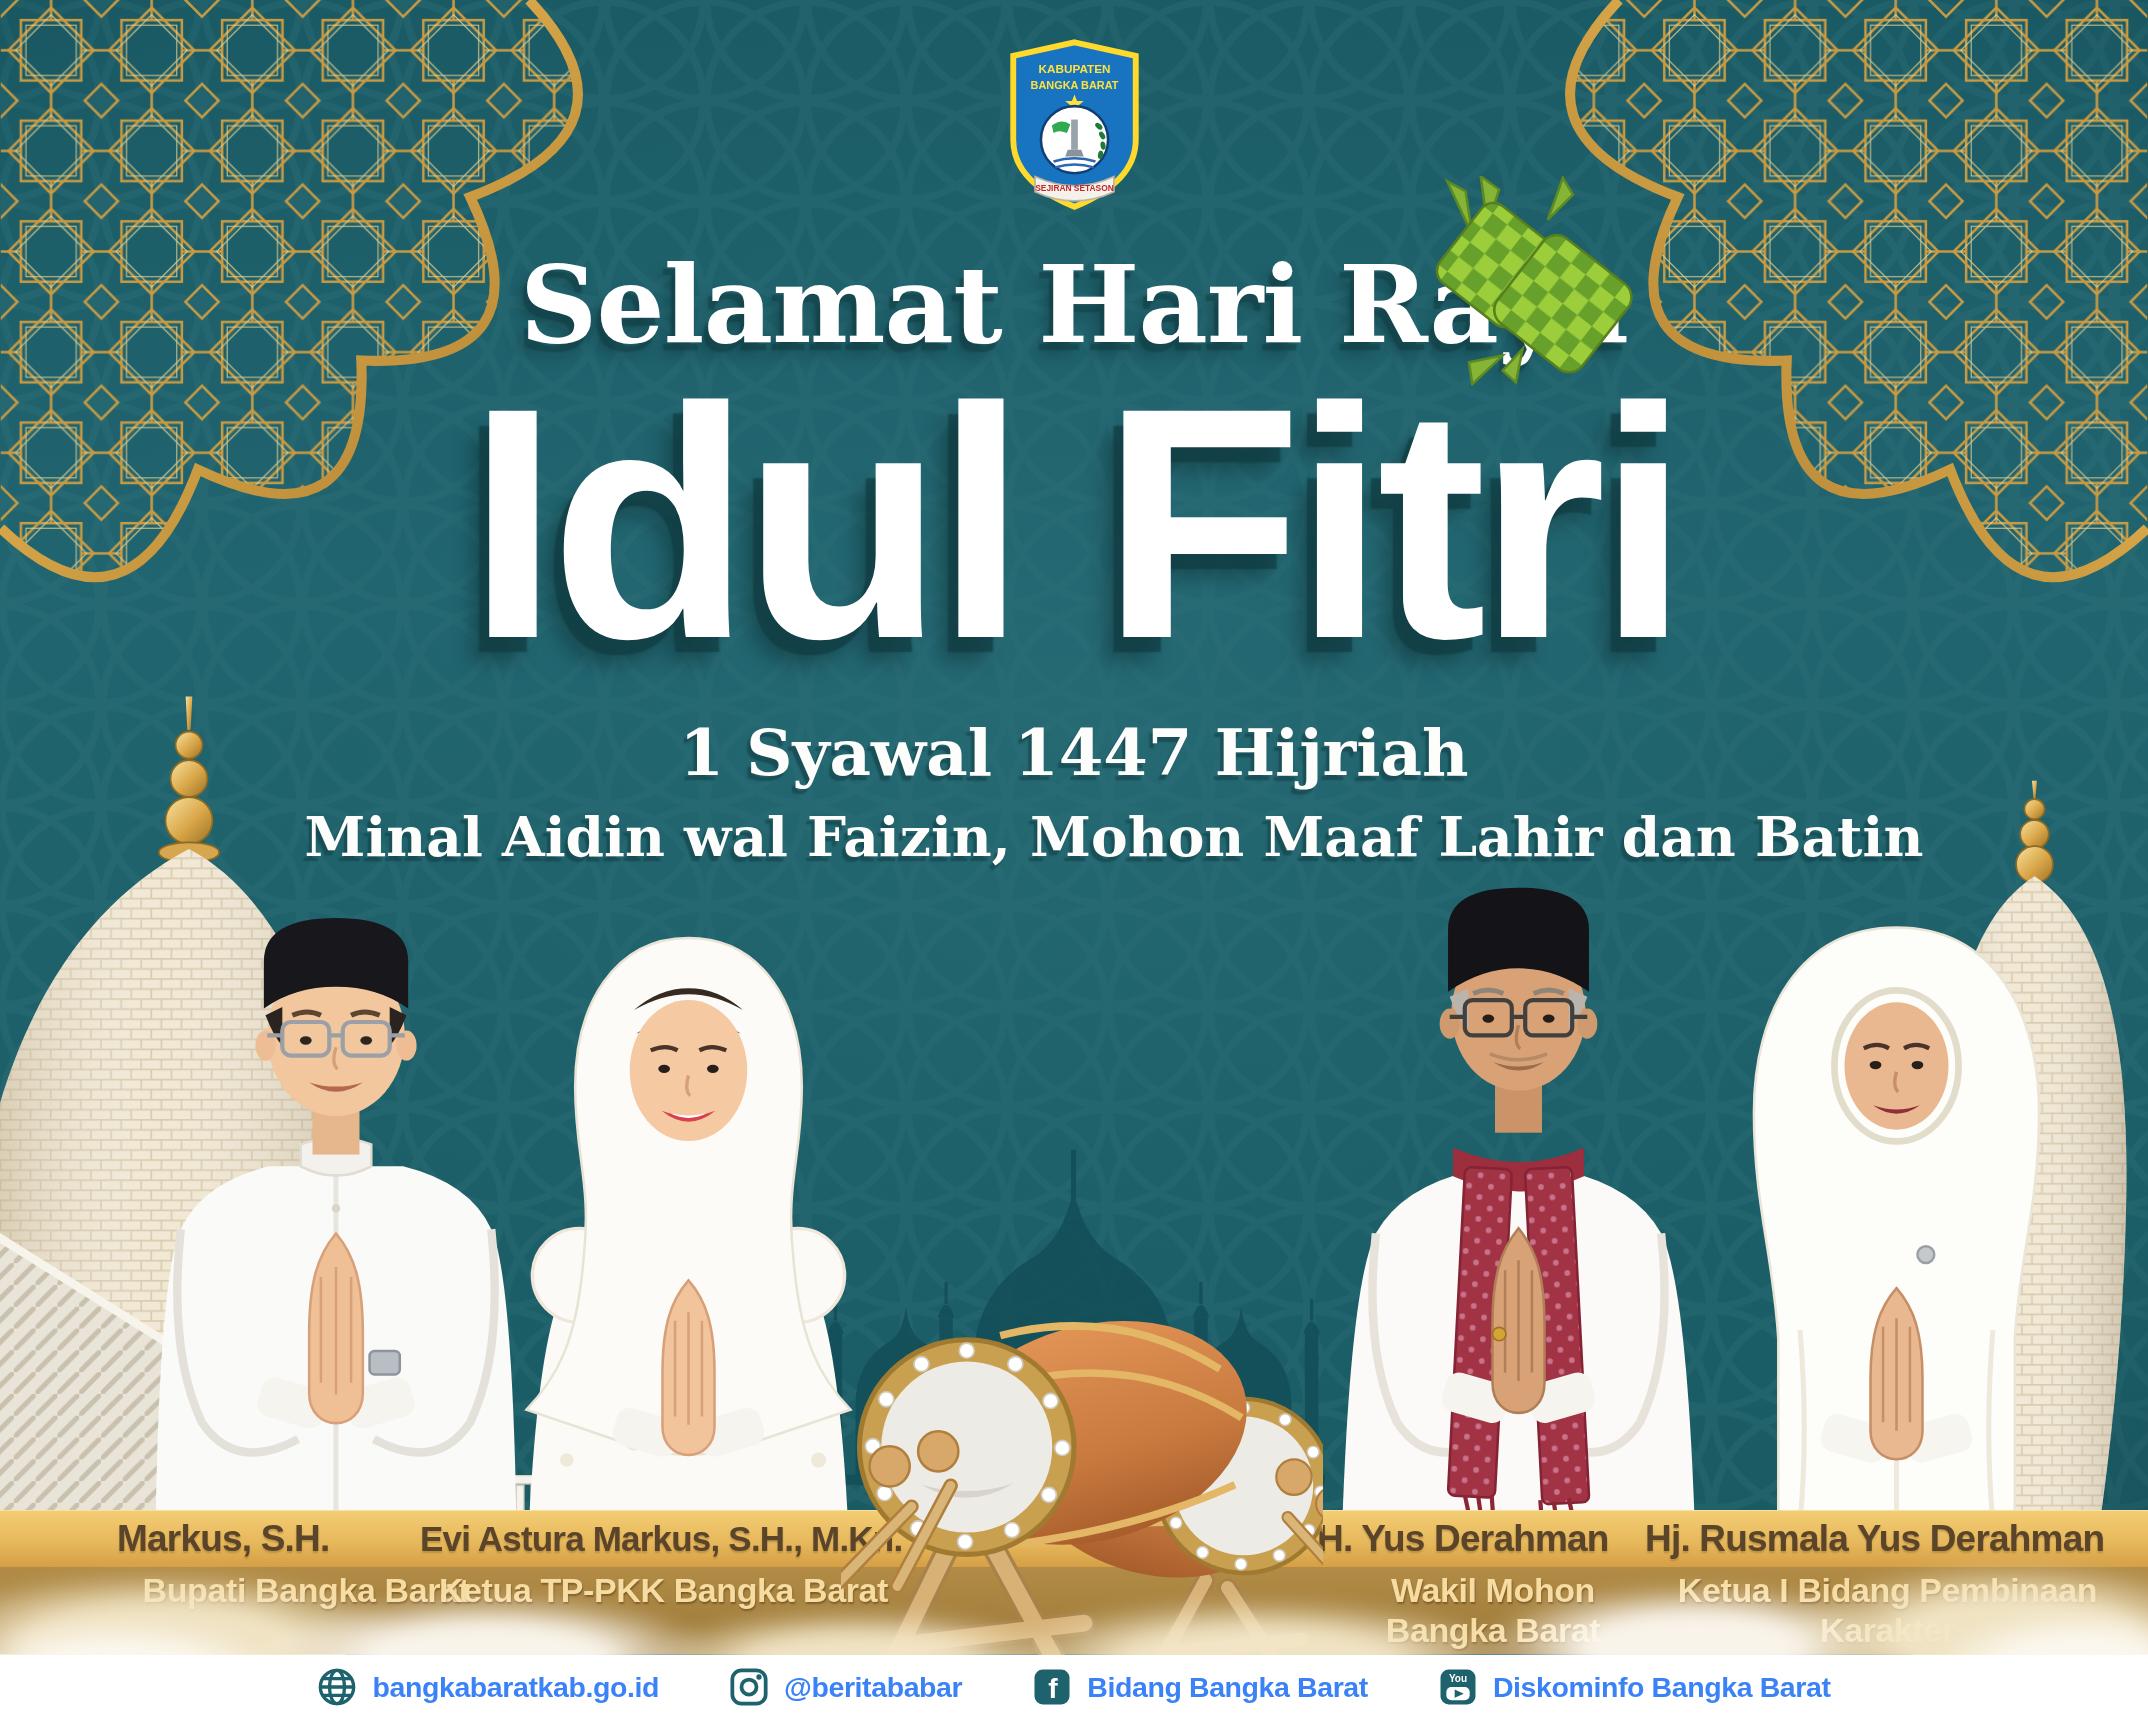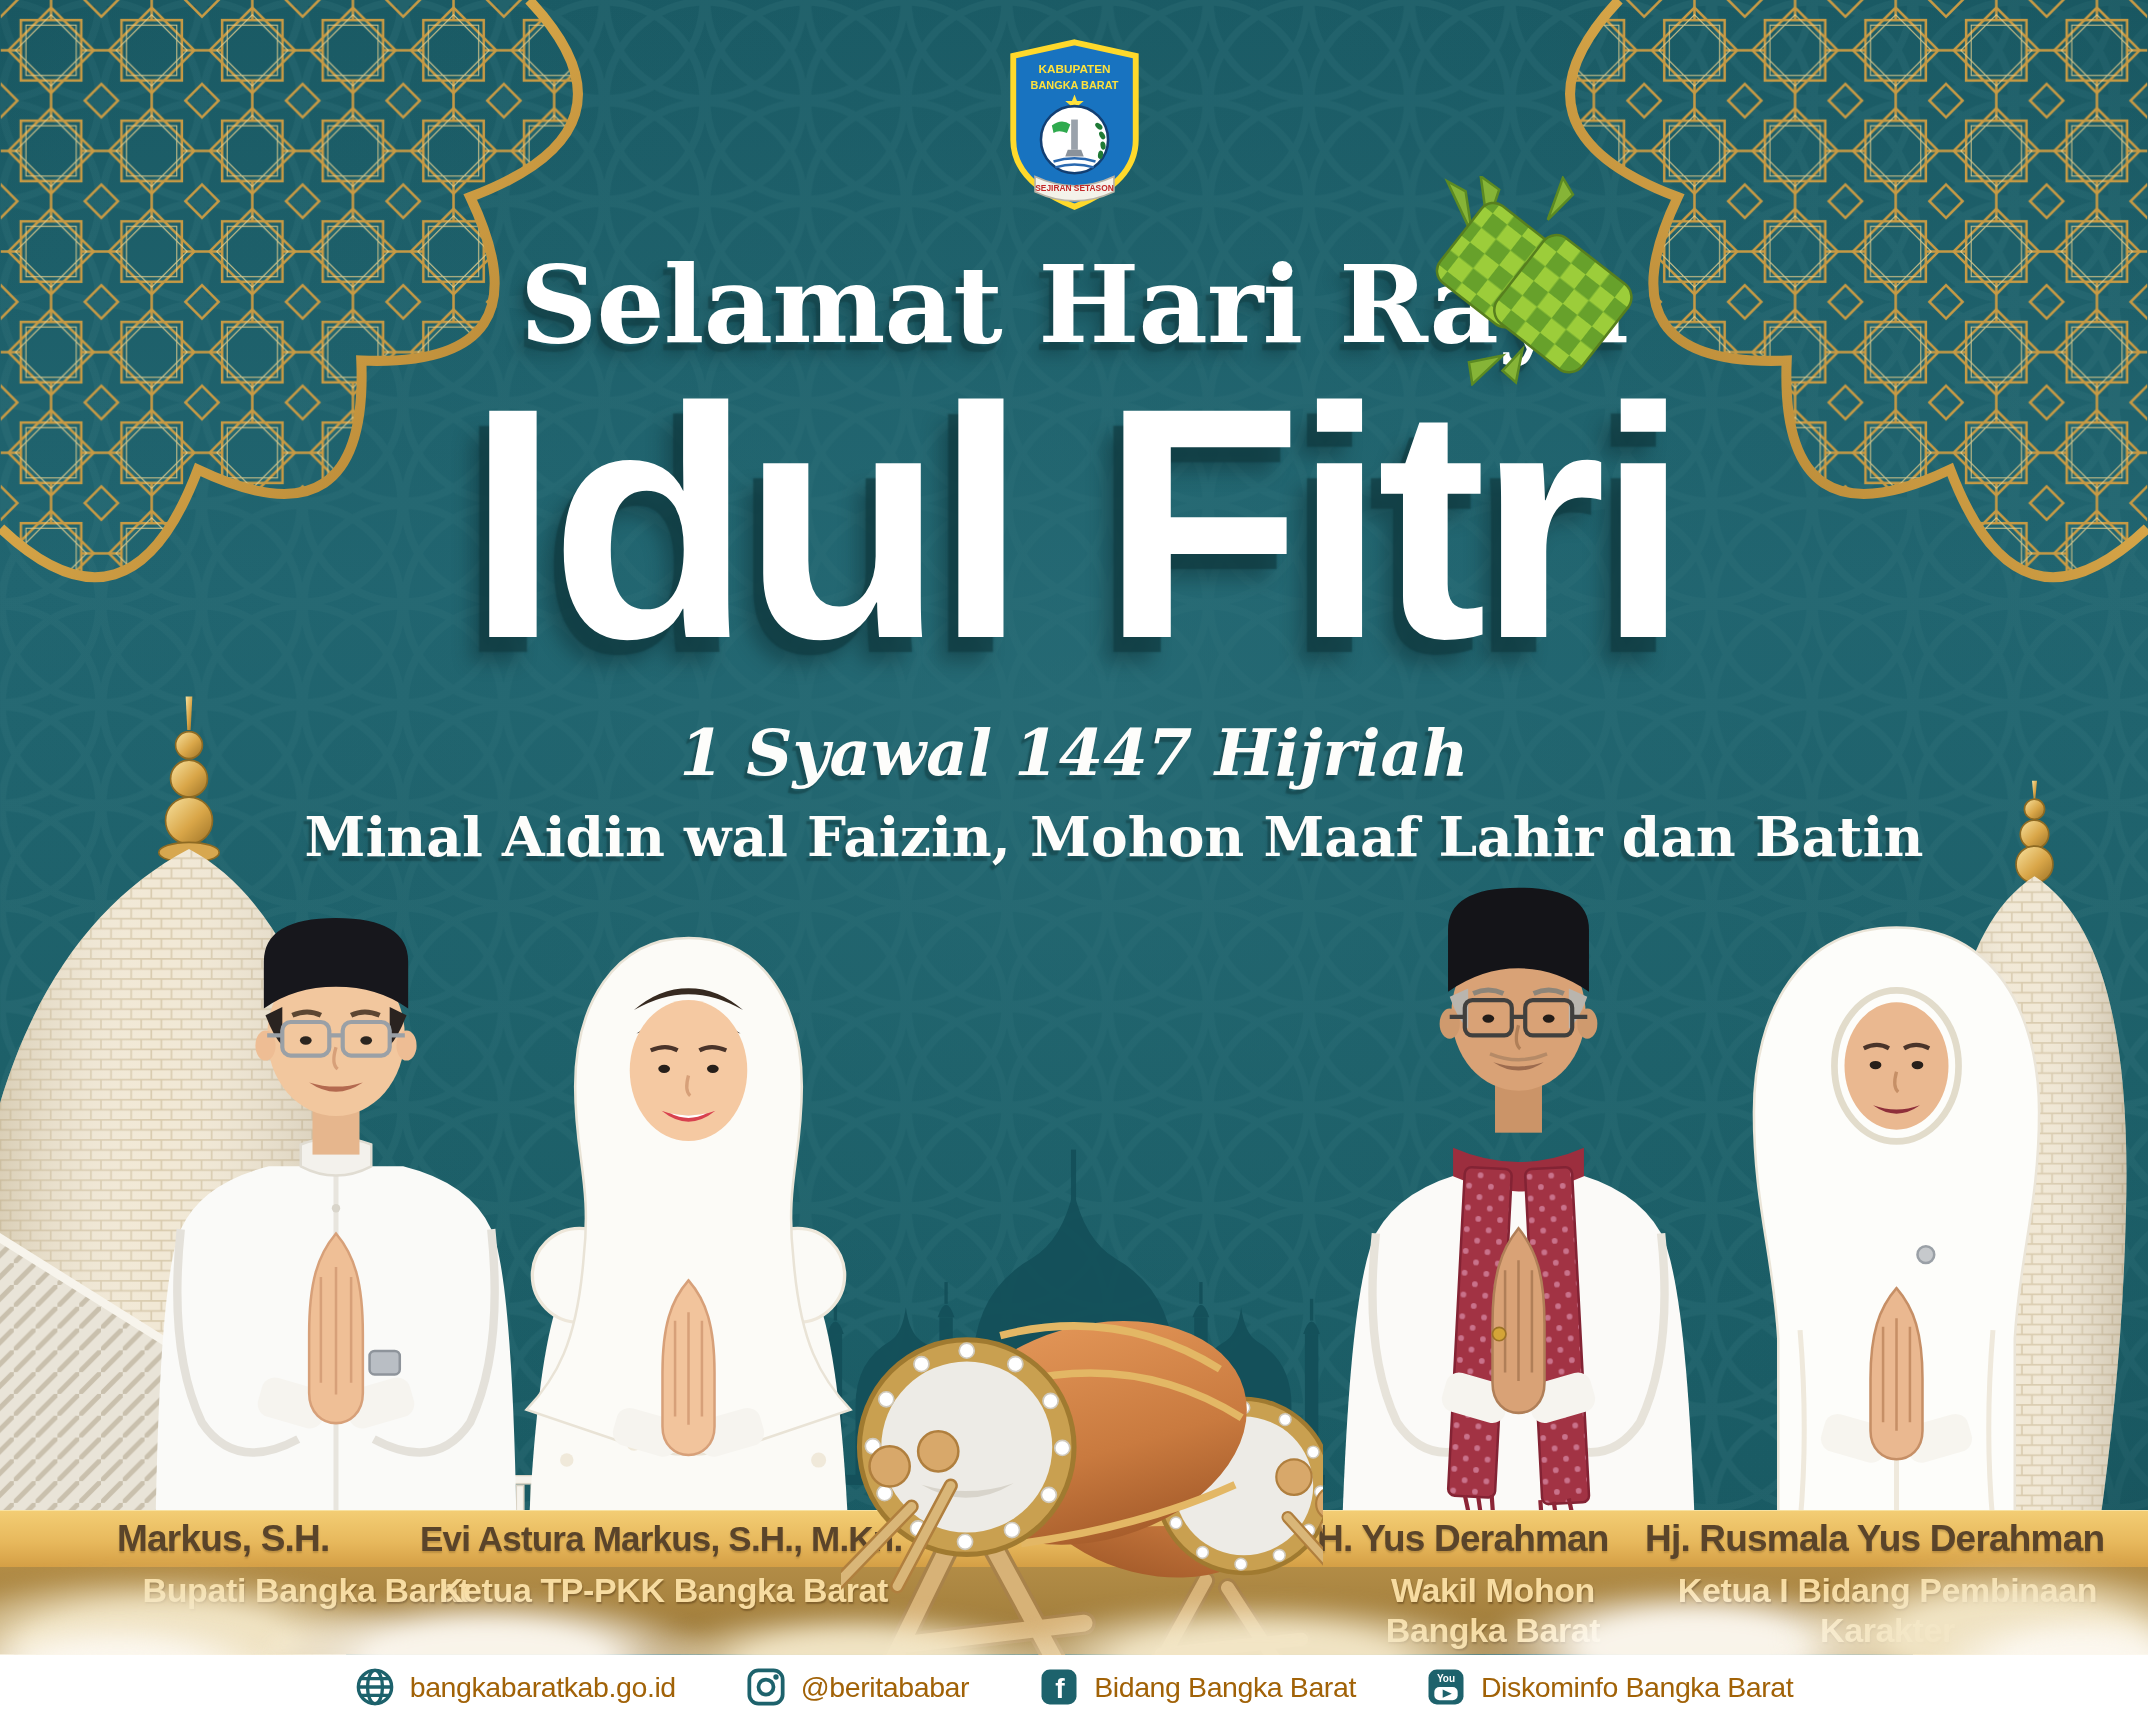--- a/index.html
+++ b/index.html
@@ -19,21 +19,21 @@
   .ketupat{left:1422px;top:176px;z-index:7;}
 
   .greeting{left:0;top:242px;width:2148px;text-align:center;z-index:6;
     font-family:"DejaVu Serif",serif;font-weight:bold;font-size:107px;color:#ffffff;
     letter-spacing:-0.8px;text-shadow:-4.2px 7.6px 1.7px rgba(16,58,64,.55),-8.4px 13.4px 13.4px rgba(10,40,45,.35);}
   .big-title{left:0;top:359px;width:2148px;text-align:center;z-index:6;line-height:1;
     font-family:Liberation Sans, sans-serif;font-weight:bold;font-size:329px;color:#ffffff;
     letter-spacing:-8.4px;text-shadow:-10px 15px 1.7px rgba(16,58,64,.7),-18.5px 25px 18.5px rgba(10,40,45,.4);}
   .date-line{left:0;top:715px;width:2148px;text-align:center;z-index:6;
     font-family:"DejaVu Serif",serif;font-weight:bold;font-size:64px;color:#fdfdfb;
-    text-shadow:-3.4px 5px 1.7px rgba(16,58,64,.55);font-style:italic;}
+    text-shadow:-3.4px 5px 1.7px rgba(16,58,64,.55);}
   .message-line{left:0;top:804px;width:2148px;text-align:center;z-index:6;
     font-family:"DejaVu Serif",serif;font-weight:bold;font-size:55px;color:#fdfdfb;
     text-shadow:-3.4px 5px 1.7px rgba(16,58,64,.55);padding-left:40px;}
 
   .person{z-index:10;}
   .drums{left:841px;top:1292px;z-index:30;}
 
   .band-names{left:0;top:1510px;width:2148px;height:57px;z-index:20;
     background:linear-gradient(180deg,#f3cd74 0%,#e7b85c 55%,#d49e44 100%);
     border-top:1.7px solid #f8e2a2;}
@@ -45,21 +45,21 @@
   .title-slot{position:absolute;top:3.4px;text-align:center;font-weight:bold;font-size:34px;
     letter-spacing:-0.4px;color:#f7dca1;line-height:40px;text-shadow:0.8px 1.7px 1.7px rgba(90,60,20,.55);}
 
   .cl{position:absolute;border-radius:50%;z-index:32;filter:blur(8.4px);
     background:radial-gradient(closest-side,rgba(243,231,200,.97) 50%,rgba(243,231,200,0) 100%);}
   .clw{background:radial-gradient(closest-side,rgba(252,248,240,.97) 50%,rgba(252,248,240,0) 100%);}
 
   .footer{left:0;top:1655px;width:2148px;height:64px;z-index:40;background:#ffffff;
     display:flex;align-items:center;justify-content:center;gap:70px;}
   .footer-item{display:flex;align-items:center;gap:15px;}
-  .footer-label{font-weight:normal;font-size:28.5px;letter-spacing:-0.4px;color:#a16207;}
+  .footer-label{font-weight:bold;font-size:28.5px;letter-spacing:-0.4px;color:#3b82f6;}
 </style>
 </head>
 <body>
 
 <div class="poster">
 
   <svg class="abs bg-pattern" width="2148" height="1718" viewBox="0 0 2560 2048">
     <defs>
       <pattern id="flw" width="240" height="240" patternUnits="userSpaceOnUse">
         <g fill="none" stroke="#3a7b82" stroke-width="9" opacity="0.45">

